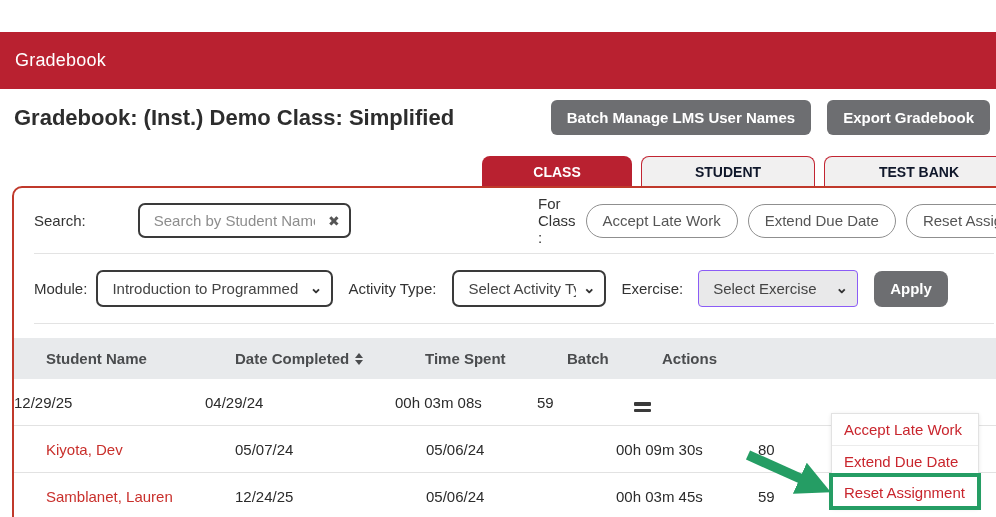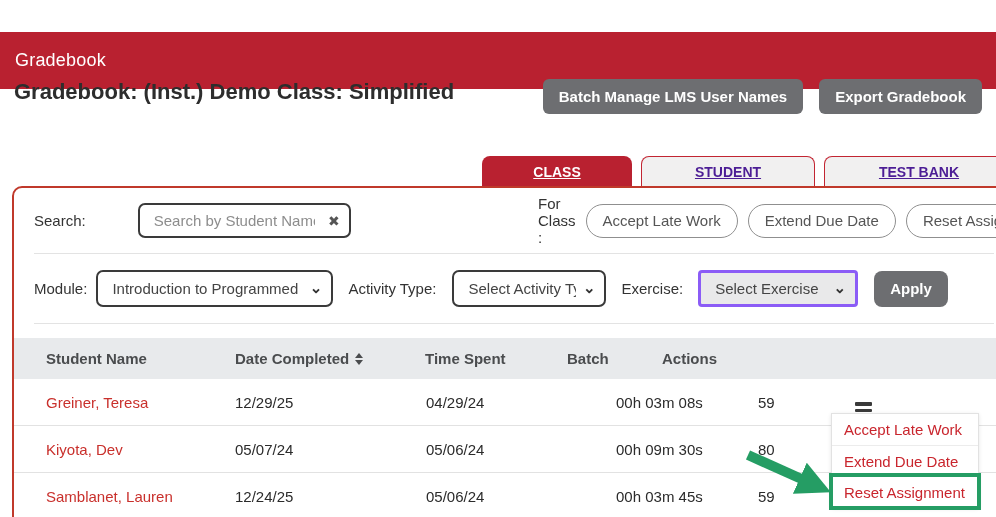--- a/index.html
+++ b/index.html
@@ -12,39 +12,39 @@
   
   .topbar {
     position:absolute; left:0; top:0; width:996px; height:57px;
     background:#b92130; display:flex; align-items:center; padding-left:15px;margin-top:32px;
   }
   .topbar .app-title { color:#fff; font-size:18px; letter-spacing:.2px; }
 
   
   .title-row {
     position:absolute; left:0; top:57px; width:996px; height:99px;
-    display:flex; padding:0 12px 0 14px;
+    display:flex; align-items:center; padding:0 4px 0 14px;
   }
   .page-title { font-size:22px; font-weight:bold; color:#2d2d2d; margin-top:22px; }
   .title-buttons { margin-left:auto; margin-top:22px; display:flex; gap:16px; padding-right:2px; }
   .gray-btn {
     background:#6d6e71; color:#fff; border:none; border-radius:6px;
     font-family:inherit; font-size:15px; font-weight:bold;
     height:35px; padding:0 16px; cursor:pointer; white-space:nowrap;
   }
 
   
   .tabs { position:absolute; left:482px; top:156px; display:flex; gap:9px; height:31px; }
   .tab {
     height:31px; display:flex; align-items:center; justify-content:center;
-    font-size:14px; font-weight:bold; border-radius:8px 8px 0 0; cursor:pointer;text-decoration:underline;
+    font-size:14px; font-weight:bold; border-radius:8px 8px 0 0; cursor:pointer;
   }
   .tab.active { background:#b92130; color:#fff; width:150px; }
   .tab.inactive {
-    background:#f1f0f0; color:#4c1d95; border:1px solid #c22532; border-bottom:none;
+    background:#f1f0f0; color:#0f172a; border:1px solid #c22532; border-bottom:none;
   }
   .tab-student { width:174px; }
   .tab-testbank { width:190px; }
 
   
   .panel {
     position:absolute; left:12px; top:186px; width:1004px; height:345px;
     border:2px solid #c0392b; border-radius:10px 0 0 0; background:#fff;
   }
   .search-row {
@@ -76,21 +76,21 @@
   .select-box .select-value {
     font-size:15px; color:#444; white-space:nowrap; overflow:hidden; display:block;
   }
   .select-box .chevron-down-icon {
     position:absolute; right:9px; top:50%; transform:translateY(-58%);
     font-size:15px; font-weight:bold; color:#333; line-height:1;
   }
   .select-module { margin-left:9px; width:237px; }
   .select-activity { margin-left:16px; width:154px; }
   .select-exercise {
-    margin-left:15px; width:160px; background:#e9e9ea; border:3px solid #8b5cf6; border-radius:4px;
+    margin-left:15px; width:160px; background:#e9e9ea; border:1px solid #8b5cf6; border-radius:4px;
   }
   .lbl-activity { margin-left:15px; }
   .lbl-exercise { margin-left:15px; }
   .apply-btn { margin-left:16px; border-radius:8px; height:36px; }
 
   
   .table { margin-top:14px; width:984px; font-size:15px; }
   .t-row { display:flex; align-items:center; }
   .t-head { background:#e8eaec; height:41px; font-weight:bold; color:#4a4c4e; }
   .t-body-row { height:47px; border-bottom:1px solid #e2e2e2; color:#2b2b2b; }
@@ -194,21 +194,20 @@
               <span class="tri-up"></span>
               <span class="tri-down"></span>
             </span>
         </div>
         <div class="c4">Time Spent</div>
         <div class="c5">Batch</div>
         <div class="c6">Actions</div>
       </div>
 
       <div class="t-row t-body-row">
-        <div class="c1"><span class="student-link">Greiner, Teresa</span></div>
         <div class="c2">12/29/25</div>
         <div class="c3">04/29/24</div>
         <div class="c4">00h 03m 08s</div>
         <div class="c5">59</div>
         <div class="c6"><span class="menu-icon">
               <span></span>
               <span></span>
             </span></div>
       </div>
 

